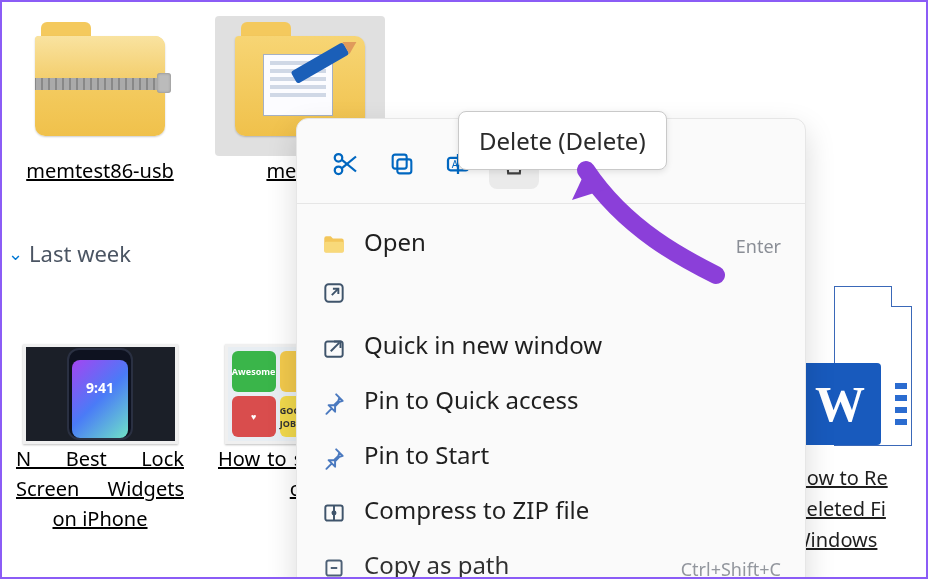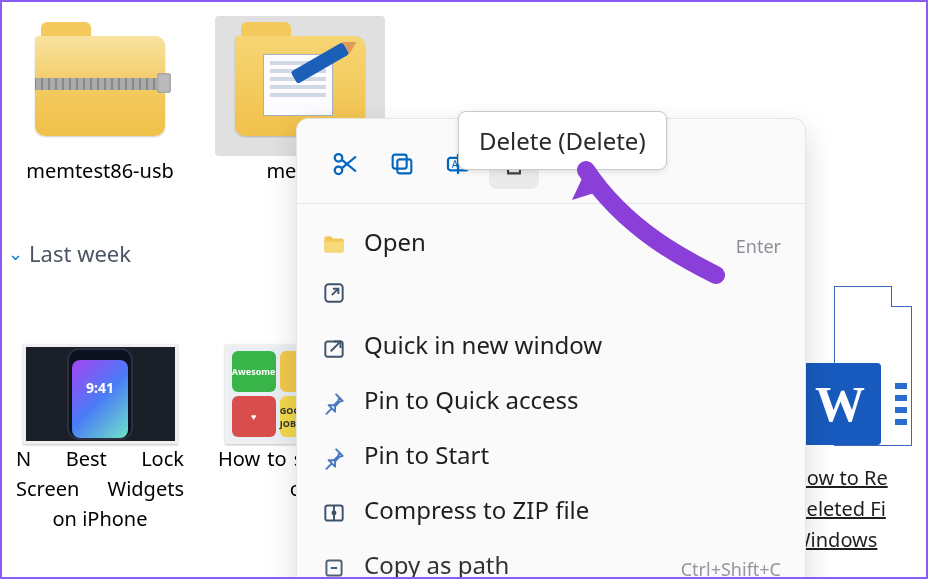--- a/index.html
+++ b/index.html
@@ -29,20 +29,21 @@
     display: flex;
     align-items: center;
     justify-content: center;
     border-radius: 4px;
   }
   .file-icon-wrap.selected { background: #e0e0e0; }
   .file-label {
     font-size: 20px;
     line-height: 1.5;
     text-align: center;
+    text-decoration: underline;
     color: #000;
     padding: 0 6px;
   }
   .file-label.justify { text-align: justify; text-align-last: center; }
 
   
   .zip-folder { position: relative; width: 130px; height: 100px; }
   .zip-tab {
     position: absolute; top: -14px; left: 6px;
     width: 50px; height: 18px;

